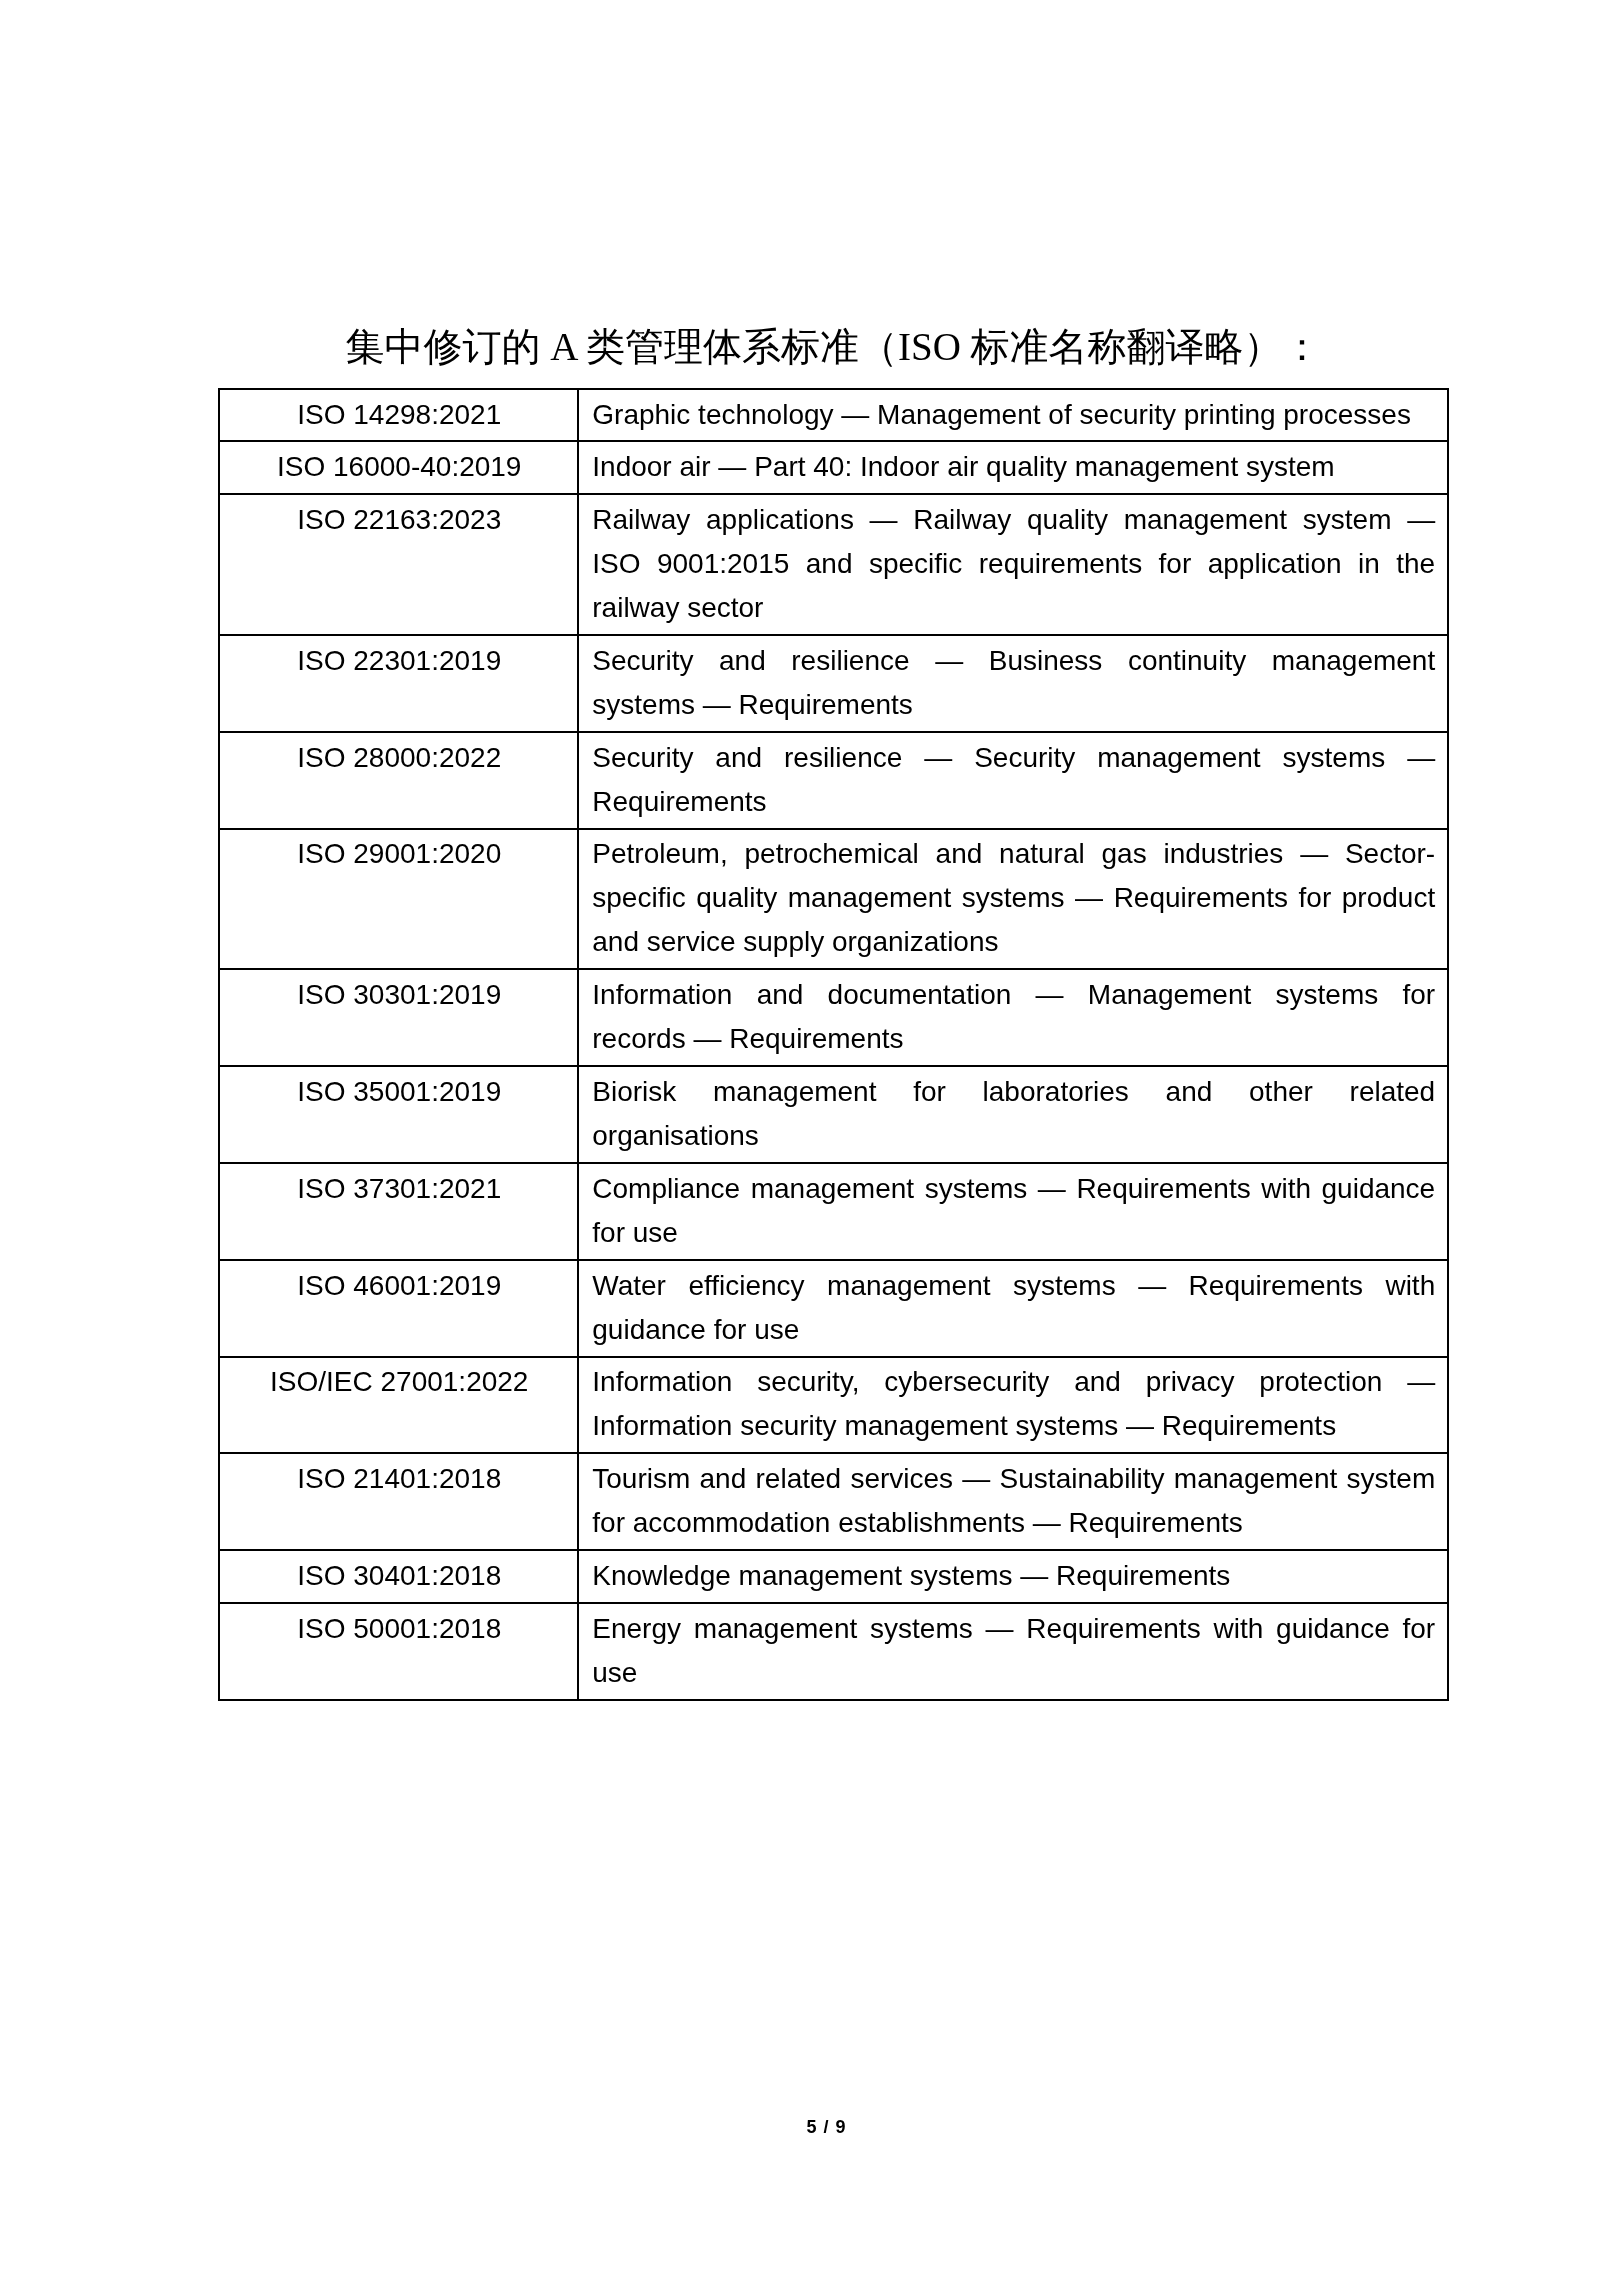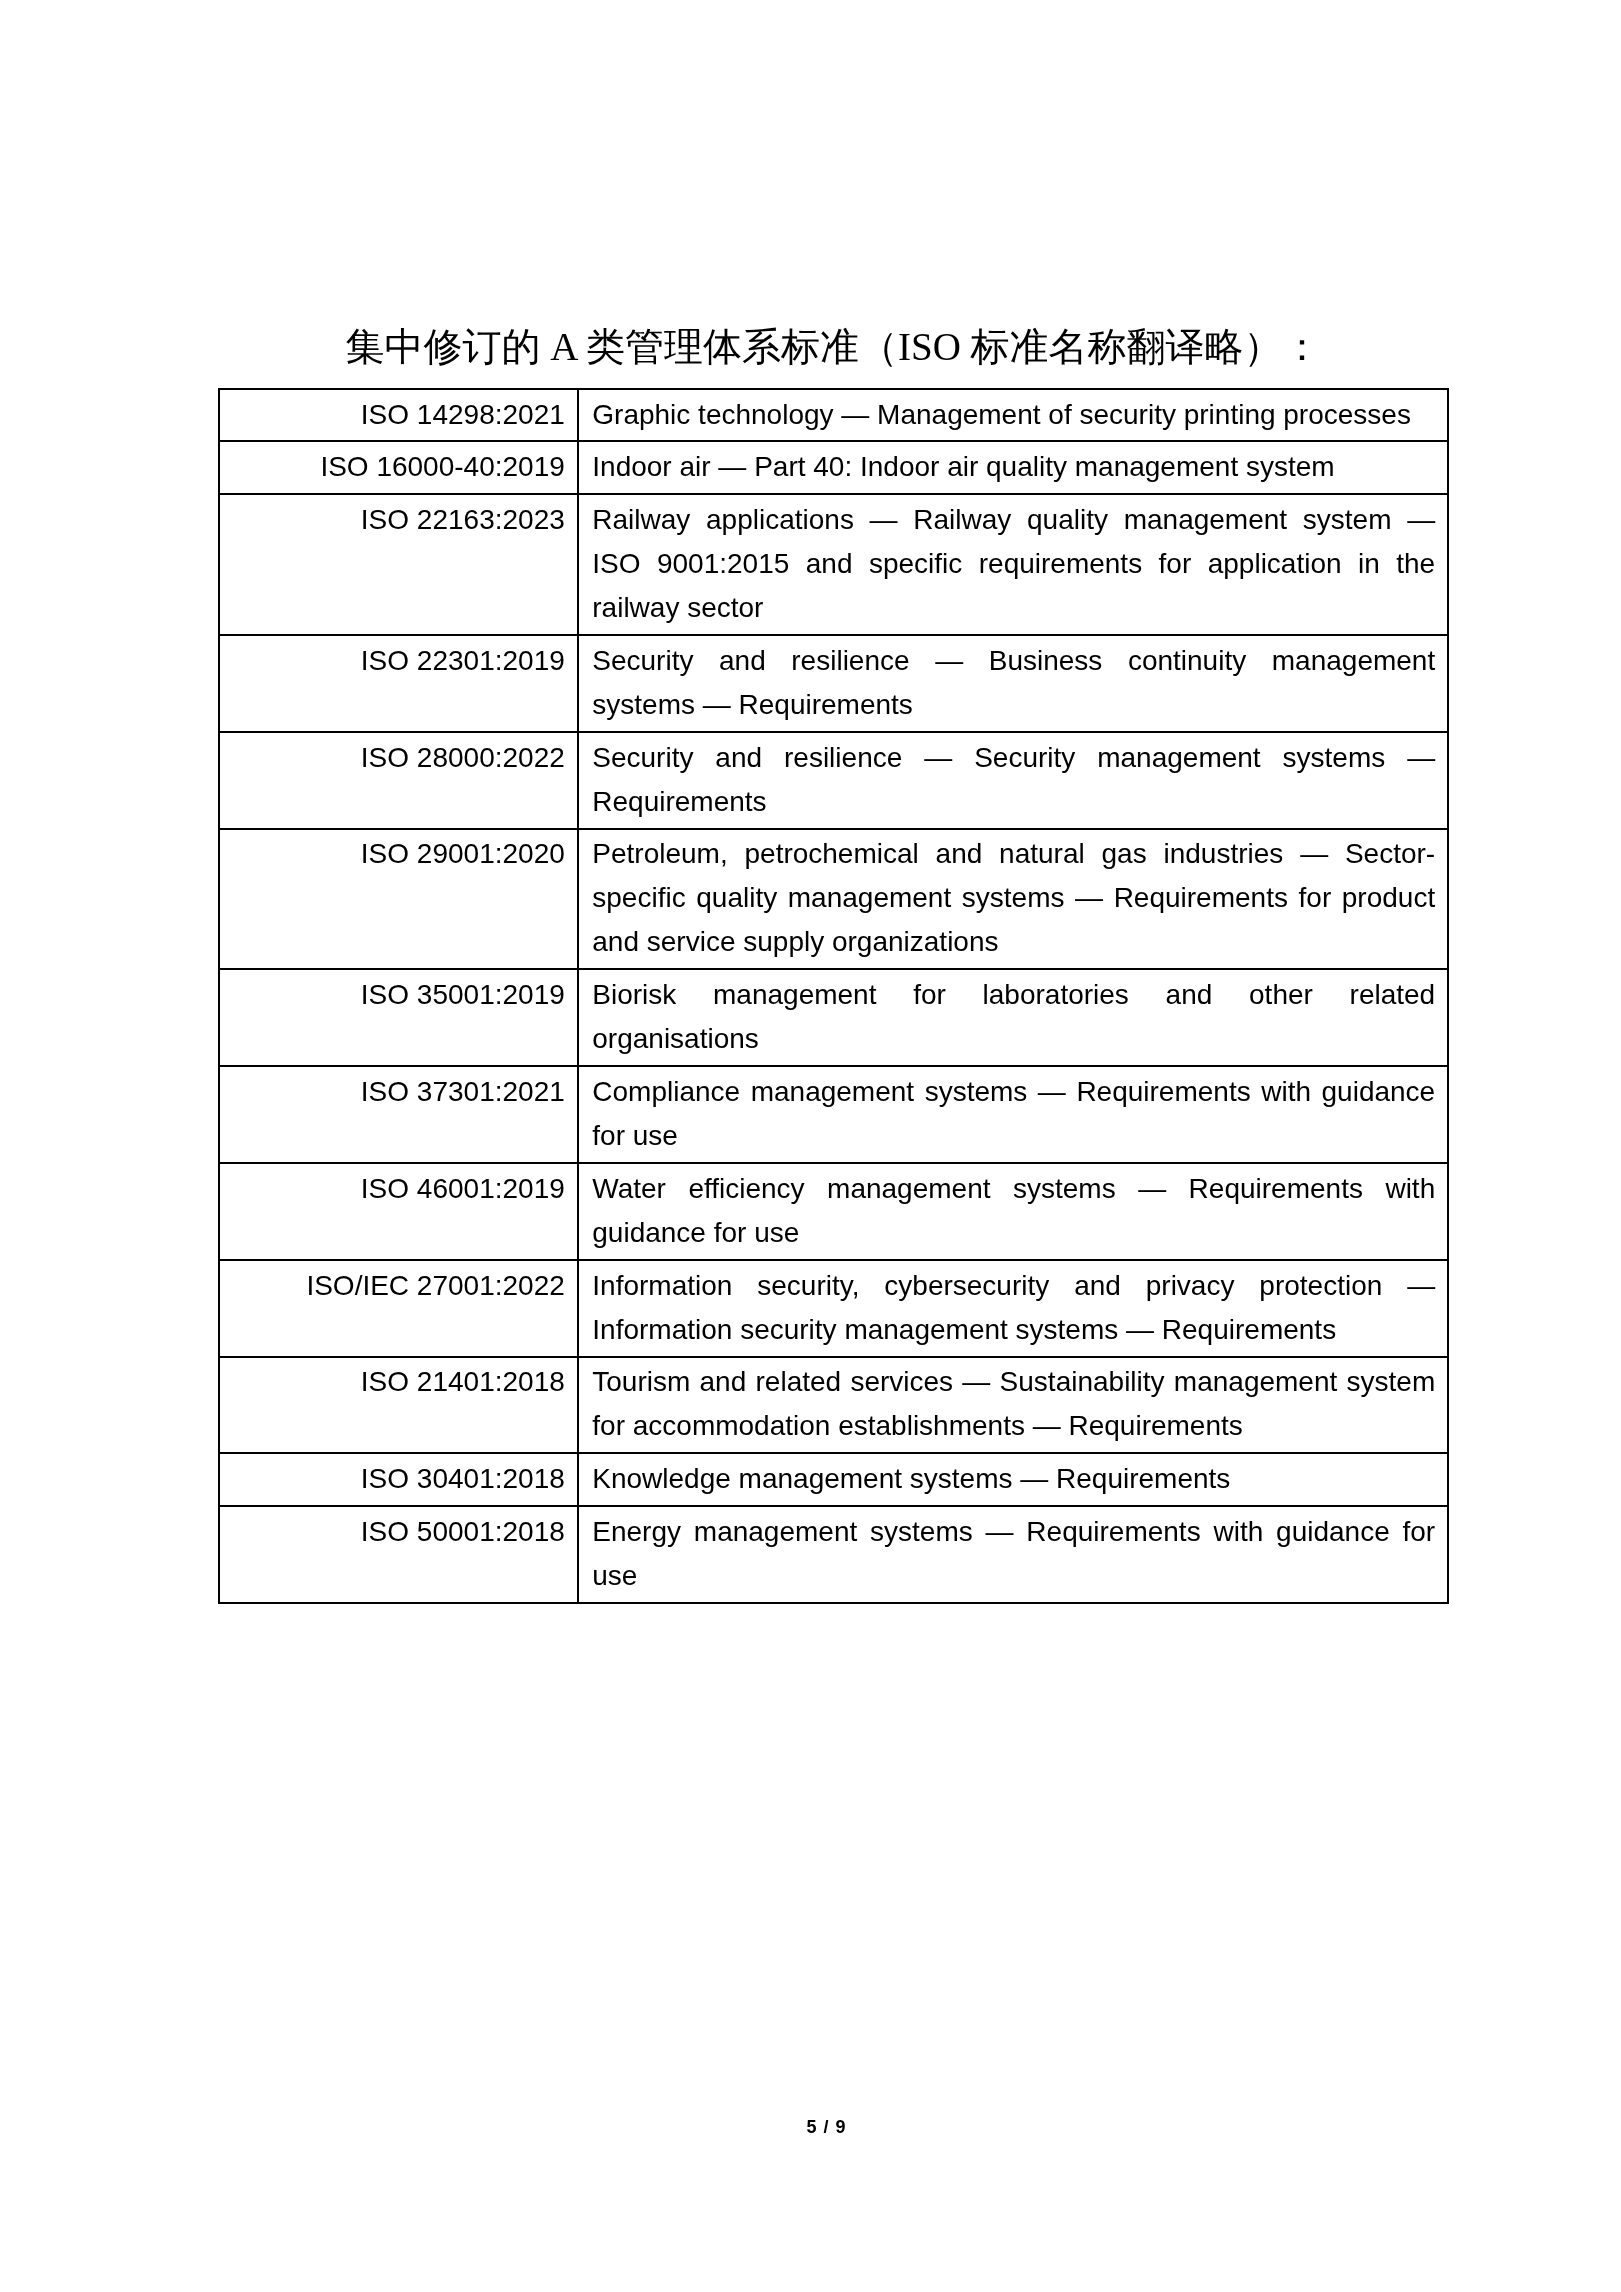--- a/index.html
+++ b/index.html
@@ -41,21 +41,21 @@
     border: 2px solid #000000;
     vertical-align: top;
     box-sizing: border-box;
     font-size: 28px;
     line-height: 44px;
     padding: 2.9px 11.8px 3.9px 13.7px;
     color: #000000;
   }
   td.col-std {
     width: 323px;
-    text-align: right;
+    text-align: center;
     white-space: nowrap;
   }
   td.col-title {
     width: 784px;
     text-align: justify;
     text-justify: inter-word;
     margin-left: 28px;
   }
   .footer {
     position: absolute;
@@ -101,20 +101,24 @@
   <tr>
     <td class="col-std">ISO 28000:2022</td>
     <td class="col-title">Security and resilience — Security management systems — Requirements</td>
   </tr>
 
   <tr>
     <td class="col-std">ISO 29001:2020</td>
     <td class="col-title">Petroleum, petrochemical and natural gas industries — Sector-specific quality management systems — Requirements for product and service supply organizations</td>
   </tr>
 
+  <tr>
+    <td class="col-std">ISO 30301:2019</td>
+    <td class="col-title">Information and documentation — Management systems for records — Requirements</td>
+  </tr>
 
 
   <tr>
     <td class="col-std">ISO 35001:2019</td>
     <td class="col-title">Biorisk management for laboratories and other related organisations</td>
   </tr>
 
   <tr>
     <td class="col-std">ISO 37301:2021</td>
     <td class="col-title">Compliance management systems — Requirements with guidance for use</td>

